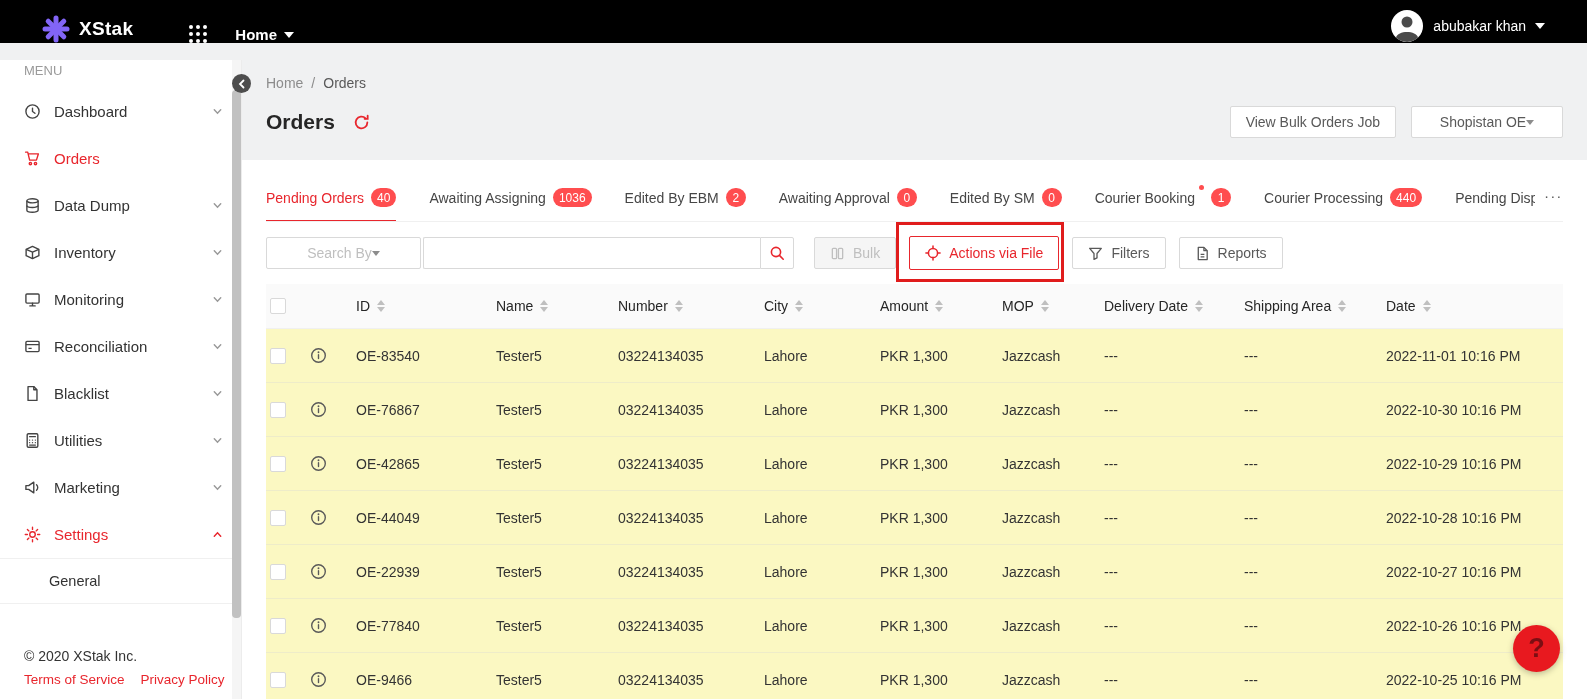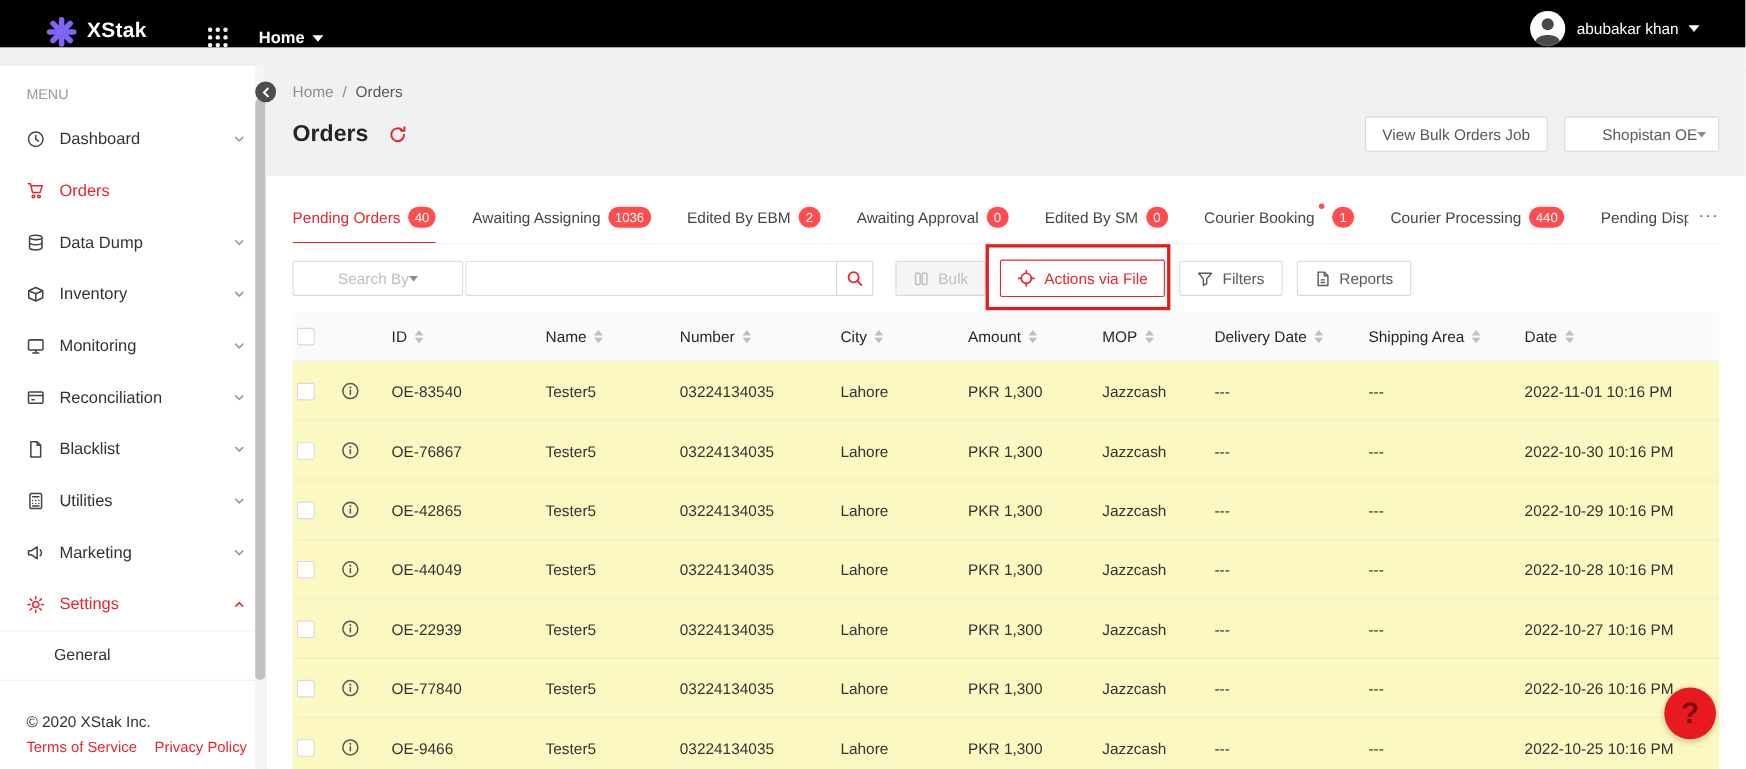--- a/index.html
+++ b/index.html
@@ -14,21 +14,21 @@
   .logo-text{font-size:19px;font-weight:bold;letter-spacing:.3px}
   .grid-icon{margin-left:56px;display:grid;grid-template-columns:repeat(3,4px);grid-gap:3px;cursor:pointer}
   .grid-icon i{width:4px;height:4px;background:#fff;border-radius:50%}
   .home-nav{margin-left:28px;display:flex;align-items:center;gap:7px;font-weight:bold;font-size:15px;cursor:pointer}
   .caret-w{width:0;height:0;border-left:5px solid transparent;border-right:5px solid transparent;border-top:6px solid #fff}
   .header-right{margin-left:auto;display:flex;align-items:center;gap:9px;cursor:pointer}
   .user-name{font-size:14px}
 
   
   .sidebar{position:absolute;top:60px;left:0;width:242px;bottom:0;background:#fff;border-right:1px solid #ececec;z-index:20}
-  .menu-label{padding:18px 24px 10px;font-size:13px;color:#9a9a9a}
+  .menu-label{padding:3px 24px 10px;font-size:13px;color:#9a9a9a}
   .menu-item{height:47px;display:flex;align-items:center;gap:13px;padding:0 18px 0 24px;font-size:15px;color:#333;cursor:pointer}
   .menu-item .mi-icon{flex:0 0 17px;color:#444}
   .menu-item .mi-label{flex:1;white-space:nowrap}
   .menu-item.red{color:#e8262d}
   .menu-item.red .mi-icon{color:#e8262d}
   .chev{flex:0 0 11px}
   .submenu-item{height:46px;display:flex;align-items:center;padding-left:49px;font-size:14.5px;color:#333;
     border-top:1px solid #f0f0f0;border-bottom:1px solid #f0f0f0;cursor:pointer}
   .sidebar-footer{position:absolute;left:24px;bottom:12px;font-size:14px;color:#333}
   .sidebar-links{display:flex;gap:16px;margin-top:8px;font-size:13.5px;color:#e8262d}
@@ -41,22 +41,22 @@
   .back-btn{position:absolute;left:232px;top:74px;width:19px;height:19px;border-radius:50%;background:#4d4d4d;
     display:flex;align-items:center;justify-content:center;z-index:40;cursor:pointer}
   .breadcrumb{position:absolute;left:24px;top:15px;display:flex;align-items:center;gap:8px;font-size:14px;color:#8c8c8c}
   .breadcrumb .current{color:#595959}
   .title-row{position:absolute;left:24px;right:24px;top:45px;height:34px;display:flex;align-items:center}
   .page-title{font-size:21px;font-weight:bold;color:#262626}
   .refresh{margin-left:18px;cursor:pointer;display:flex}
   .title-actions{margin-left:auto;display:flex;gap:15px}
   .btn{height:32px;display:inline-flex;align-items:center;gap:8px;background:#fff;border:1px solid #d9d9d9;
     border-radius:2px;padding:0 15px;font-size:14px;color:#595959;font-family:inherit;cursor:pointer;white-space:nowrap}
-  .store-select{height:32px;width:141px;background:#fff;border:1px solid #d9d9d9;border-radius:2px;
-    display:flex;align-items:center;justify-content:flex-end;padding:0 11px;font-size:14px;color:#595959;cursor:pointer}
+  .store-select{height:32px;width:152px;background:#fff;border:1px solid #d9d9d9;border-radius:2px;
+    display:flex;align-items:center;justify-content:center;padding:0 11px;font-size:14px;color:#595959;cursor:pointer}
   .caret-g{width:0;height:0;border-left:4px solid transparent;border-right:4px solid transparent;border-top:5px solid #8c8c8c}
 
   .card{position:absolute;left:0;right:0;top:100px;bottom:0;background:#fff;padding:14px 24px 12px;overflow:hidden}
 
   
   .tabs{position:relative;height:48px;border-bottom:1px solid #f0f0f0}
   .tabs-strip{display:flex;gap:33px;height:100%;overflow:hidden;margin-right:28px}
   .tab{display:flex;align-items:center;gap:7px;font-size:14px;color:#464646;height:100%;position:relative;
     white-space:nowrap;cursor:pointer}
   .tab.active{color:#e8262d}

